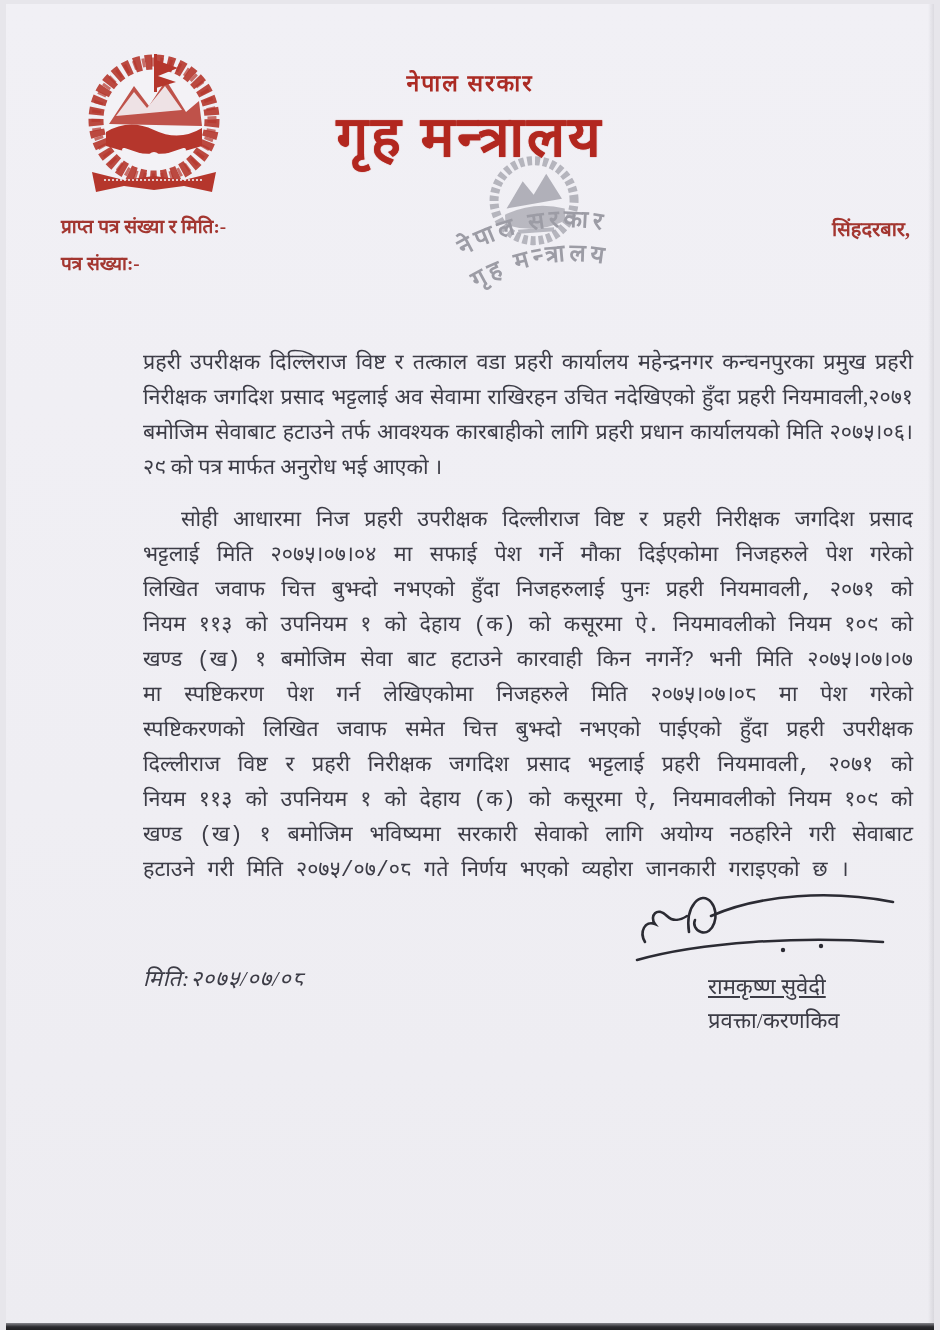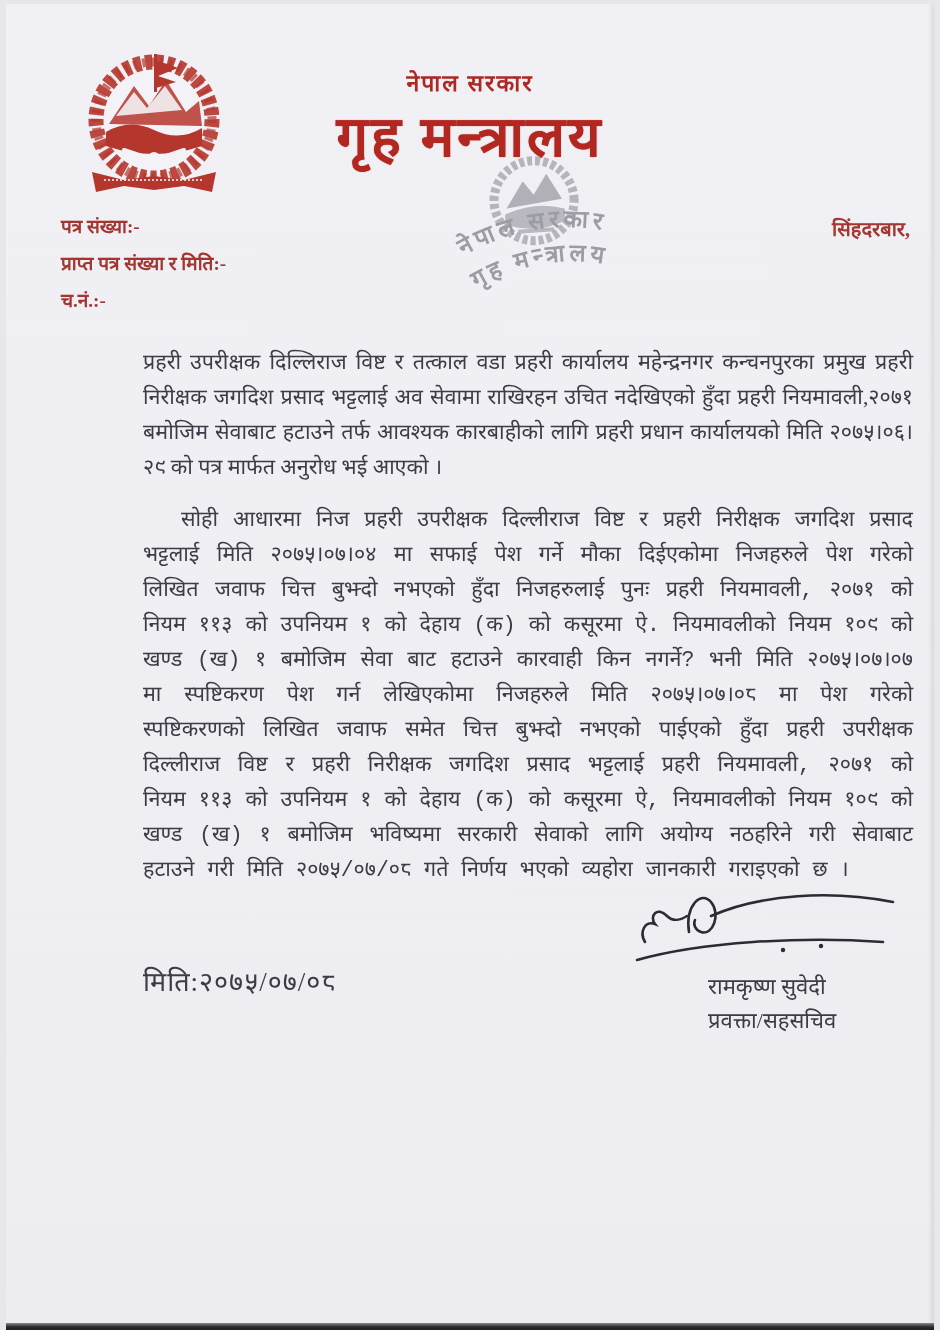--- a/index.html
+++ b/index.html
@@ -47,28 +47,28 @@
   .letter-body{
     position:absolute;left:137px;top:341px;width:770px;
     color:#3c3c46;font-size:21.5px;line-height:35px;
     text-align:justify;
   }
   .letter-body p{margin:0 0 18px 0;}
   .letter-body p.indent{text-indent:38px;font-family:Liberation Mono, monospace;}
   
   .date-line{
     position:absolute;left:137px;top:958px;
-    color:#3c3c46;font-size:27px;letter-spacing:1px;
+    color:#3c3c46;font-size:22px;letter-spacing:1px;font-style:italic;
   }
   .signature{
     position:absolute;left:625px;top:872px;width:290px;height:100px;
   }
   .sig-name{
     position:absolute;left:702px;top:966px;
-    color:#3c3c46;font-size:22px;
+    color:#3c3c46;font-size:22px;text-decoration:underline;
   }
   .sig-title{
     position:absolute;left:702px;top:1000px;
     color:#3c3c46;font-size:22px;
   }
   
   .scan-edge{
     position:absolute;left:0;bottom:0;width:100%;height:11px;
     background:linear-gradient(180deg,#86868c 0%,#2a2a2e 35%,#141416 100%);
   }
@@ -127,23 +127,22 @@
     </g>
     <text font-size="24" font-weight="bold" fill="#85858f" letter-spacing="4">
       <textPath href="#arc1" startOffset="8">नेपाल सरकार</textPath>
     </text>
     <text font-size="24" font-weight="bold" fill="#85858f" letter-spacing="4">
       <textPath href="#arc2" startOffset="10">गृह मन्त्रालय</textPath>
     </text>
   </svg>
 
   <div class="ref-block">
+    <div>प्राप्त पत्र संख्या र मिति:-</div>
     <div>पत्र संख्या:-</div>
-    <div>प्राप्त पत्र संख्या र मिति:-</div>
-    <div>च.नं.:-</div>
   </div>
 
   <div class="address-block">
     <div>सिंहदरबार,</div>
   </div>
 
   <div class="letter-body">
     <p>प्रहरी उपरीक्षक दिल्लिराज विष्ट र तत्काल वडा प्रहरी कार्यालय महेन्द्रनगर कन्चनपुरका प्रमुख प्रहरी निरीक्षक जगदिश प्रसाद भट्टलाई अव सेवामा राखिरहन उचित नदेखिएको हुँदा प्रहरी नियमावली,२०७१ बमोजिम सेवाबाट हटाउने तर्फ आवश्यक कारबाहीको लागि प्रहरी प्रधान कार्यालयको मिति २०७५।०६।२९ को पत्र मार्फत अनुरोध भई आएको ।</p>
     <p class="indent">सोही आधारमा निज प्रहरी उपरीक्षक दिल्लीराज विष्ट र प्रहरी निरीक्षक जगदिश प्रसाद भट्टलाई मिति २०७५।०७।०४ मा सफाई पेश गर्ने मौका दिईएकोमा निजहरुले पेश गरेको लिखित जवाफ चित्त बुझ्दो नभएको हुँदा निजहरुलाई पुनः प्रहरी नियमावली, २०७१ को नियम ११३ को उपनियम १ को देहाय (क) को कसूरमा ऐ. नियमावलीको नियम १०९ को खण्ड (ख) १ बमोजिम सेवा बाट हटाउने कारवाही किन नगर्ने? भनी मिति २०७५।०७।०७ मा स्पष्टिकरण पेश गर्न लेखिएकोमा निजहरुले मिति २०७५।०७।०८ मा पेश गरेको स्पष्टिकरणको लिखित जवाफ समेत चित्त बुझ्दो नभएको पाईएको हुँदा प्रहरी उपरीक्षक दिल्लीराज विष्ट र प्रहरी निरीक्षक जगदिश प्रसाद भट्टलाई प्रहरी नियमावली, २०७१ को नियम ११३ को उपनियम १ को देहाय (क) को कसूरमा ऐ, नियमावलीको नियम १०९ को खण्ड (ख) १ बमोजिम भविष्यमा सरकारी सेवाको लागि अयोग्य नठहरिने गरी सेवाबाट हटाउने गरी मिति २०७५/०७/०८ गते निर्णय भएको व्यहोरा जानकारी गराइएको छ ।</p>
   </div>
@@ -157,18 +156,18 @@
     </g>
     <g fill="#2b2b33">
       <circle cx="152" cy="74" r="2.2"></circle>
       <circle cx="190" cy="70" r="2.2"></circle>
     </g>
   </svg>
 
   <div class="date-line">मिति:२०७५/०७/०८</div>
 
   <div class="sig-name">रामकृष्ण सुवेदी</div>
-  <div class="sig-title">प्रवक्ता/सहसचिव</div>
+  <div class="sig-title">प्रवक्ता/करणकिव</div>
 
   <div class="scan-shadow-right"></div>
   <div class="scan-edge"></div>
 
 </div>
 
 </body></html>

